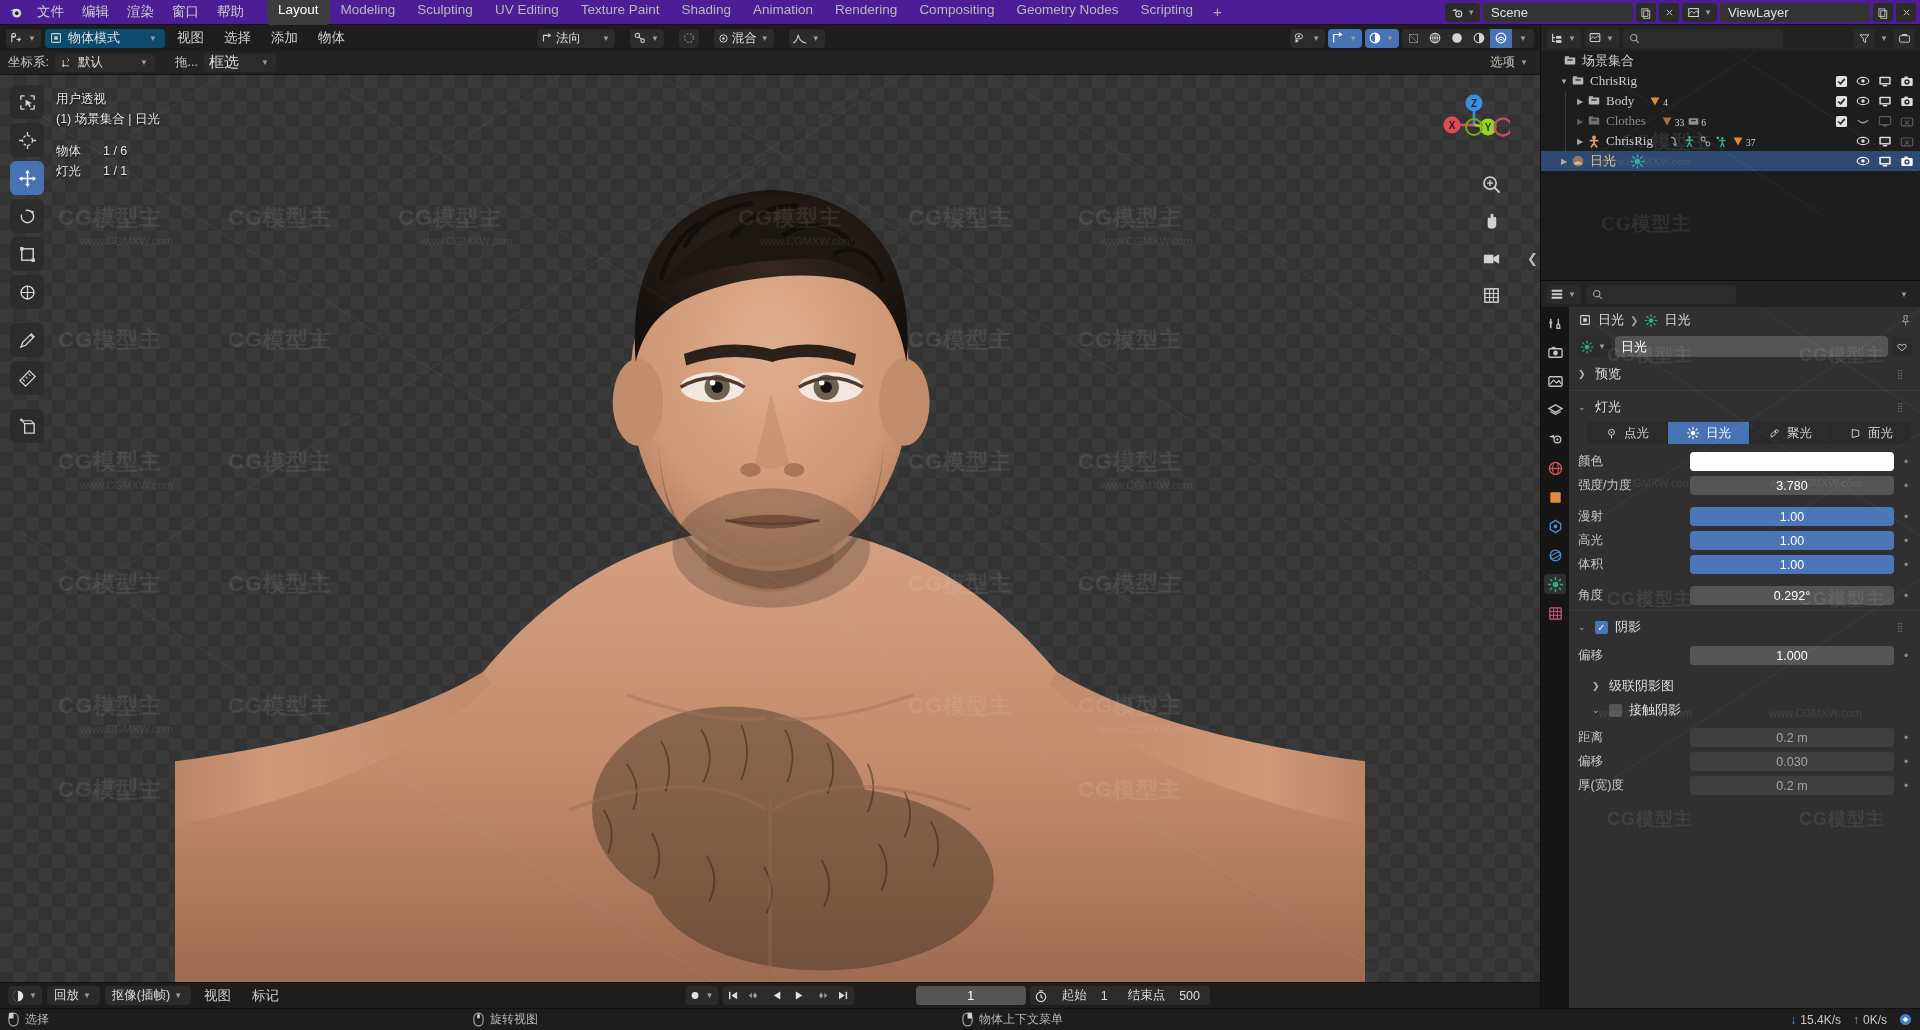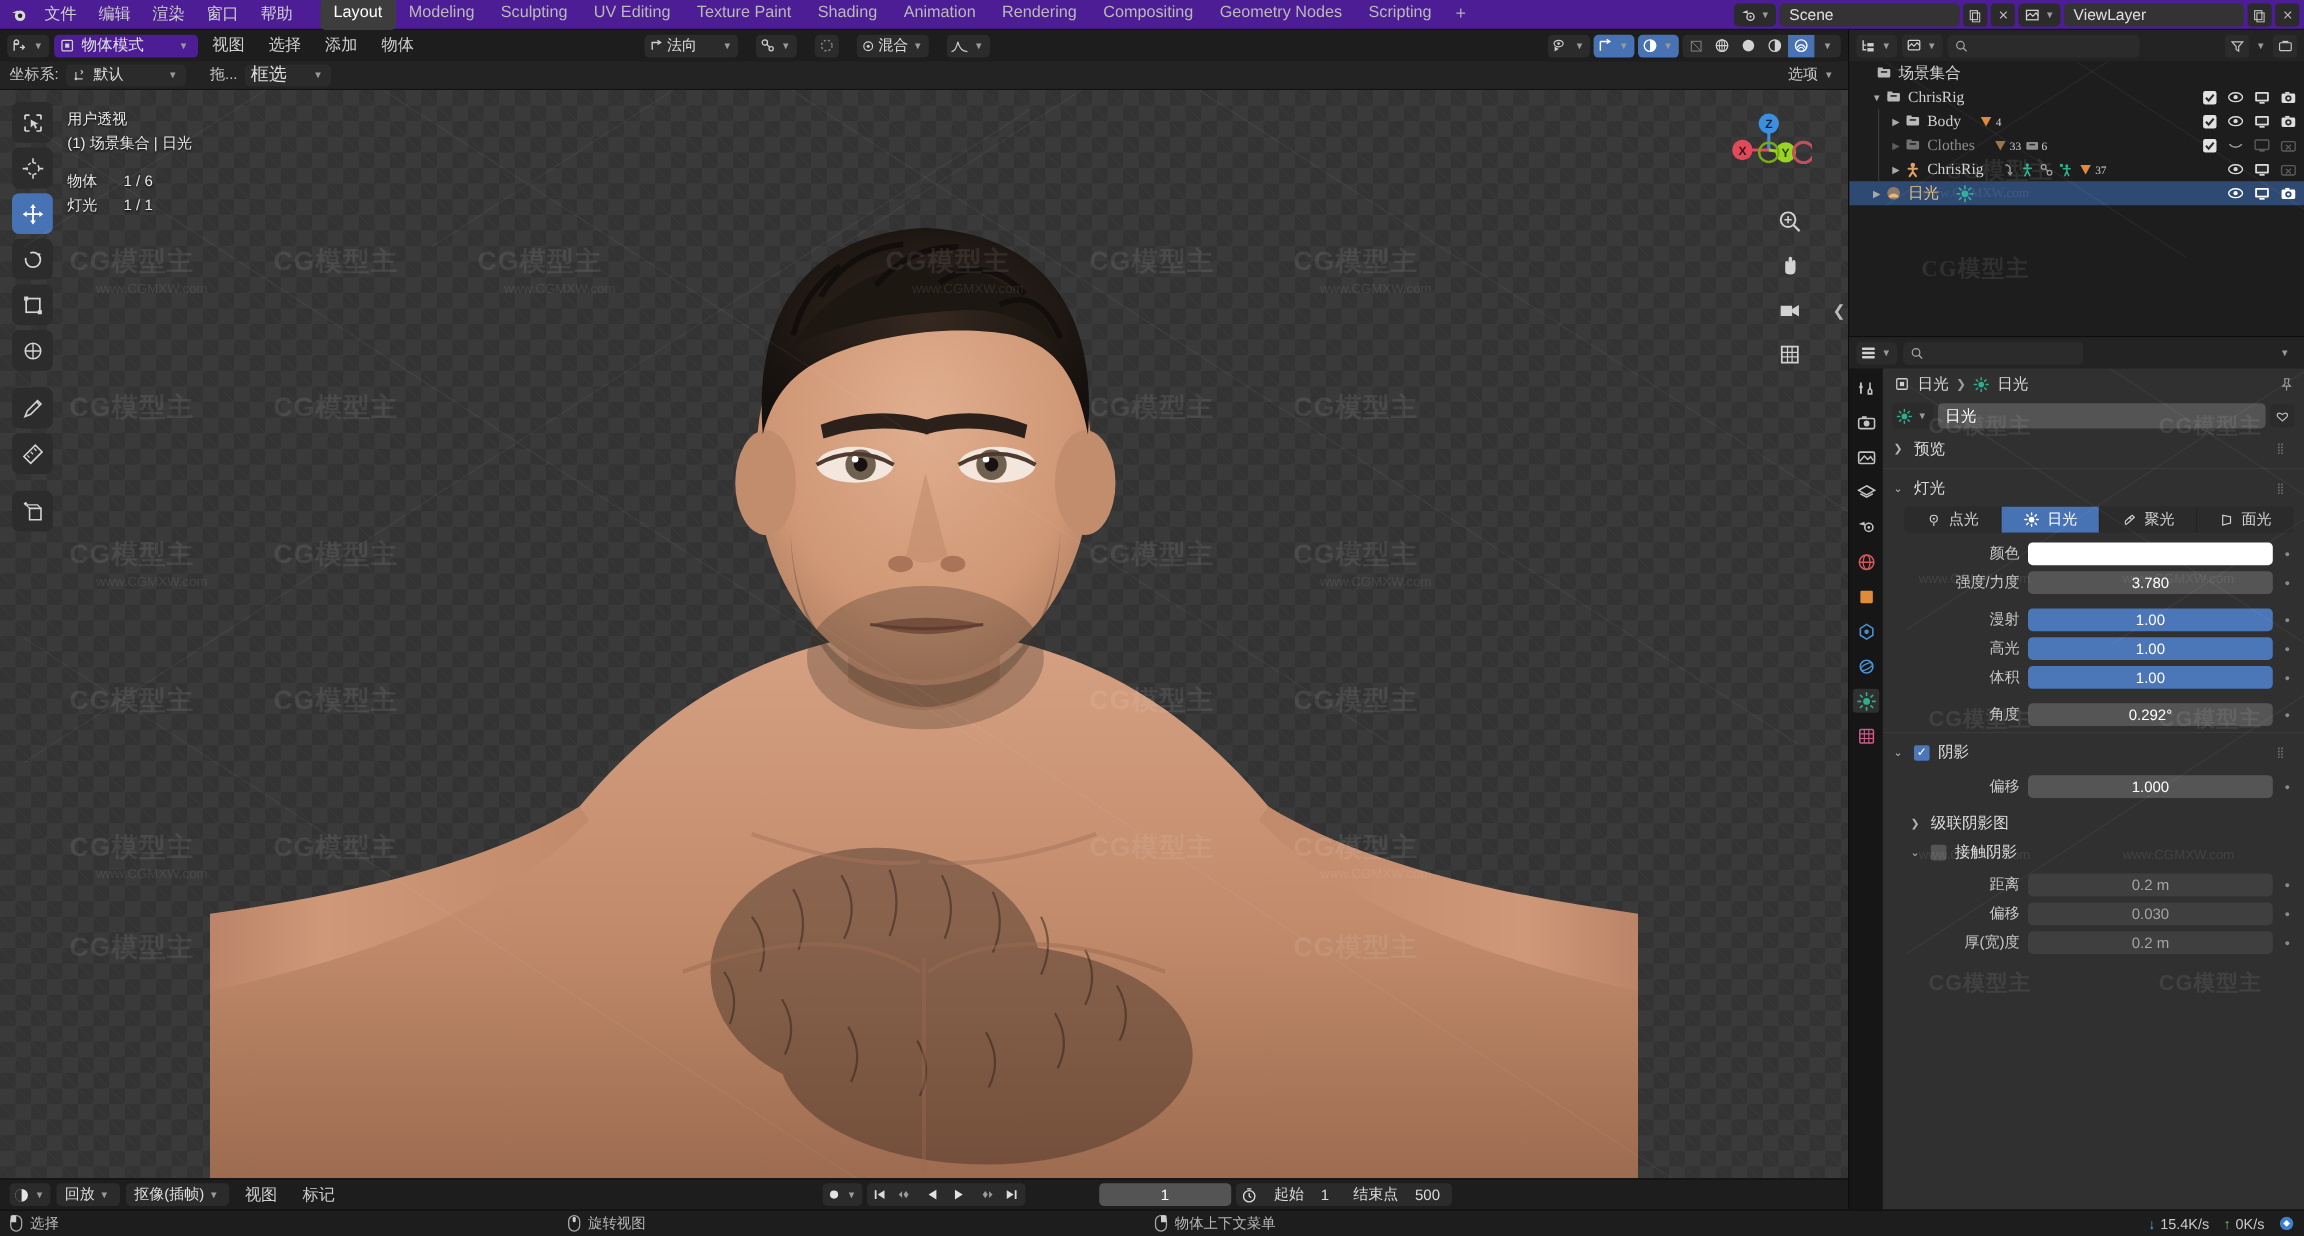--- a/index.html
+++ b/index.html
@@ -44,21 +44,21 @@
   .main{ display:flex; flex:1 1 auto; min-height:0; }
   .left{ flex:1 1 auto; display:flex; flex-direction:column; min-width:0; position:relative;}
   .right{ flex:0 0 380px; display:flex; flex-direction:column; background:#181818; border-left:1px solid #0d0d0d;}
 
   
   .vp-header{
     height:26px; background:#1d1d1d; display:flex; align-items:center; gap:4px;
     padding:0 6px; flex:0 0 26px; position:relative;
   }
   .hdr-btn{ display:flex;align-items:center;background:#2b2b2b;border-radius:4px;height:19px;padding:0 3px;gap:2px;}
-  .mode-sel{ display:flex;align-items:center;background:#4c1d95;border-radius:4px;height:19px;padding:0 6px 0 4px;gap:5px;min-width:120px;}
+  .mode-sel{ display:flex;align-items:center;background:#0c4a6e;border-radius:4px;height:19px;padding:0 6px 0 4px;gap:5px;min-width:120px;}
   .mode-sel .lbl{ font-size:13px;color:#e0e0e0;}
   .vp-menu{ padding:0 8px;height:20px;line-height:20px;font-size:13.5px;color:#cfcfcf;}
   .vp-right{ position:absolute; right:6px; top:0; height:26px; display:flex;align-items:center;gap:3px;}
   .shade-group{ display:flex;align-items:center;background:#2b2b2b;border-radius:4px;height:19px;overflow:hidden;}
   .shade-btn{ width:22px;height:19px;display:flex;align-items:center;justify-content:center;}
   .shade-btn.on{ background:#4772b3; }
   .icon-on{ background:#4772b3 !important; }
 
   
   .toolset{ height:24px;background:#232323;display:flex;align-items:center;gap:6px;padding:0 8px;flex:0 0 24px;border-bottom:1px solid #141414;position:relative;}
@@ -155,21 +155,21 @@
   .id-left{ display:flex;align-items:center;background:#2b2b2b;border-radius:4px;height:21px;padding:0 3px;gap:2px;}
   .panel-hd{ height:24px;display:flex;align-items:center;gap:7px;padding:0 9px;font-size:13px;color:#dcdcdc;position:relative;}
   .panel-hd .arw{ font-size:9px;color:#b5b5b5;width:10px;}
   .dots{ position:absolute;right:9px;color:#6f6f6f;font-size:9px;letter-spacing:1px;line-height:7px;width:14px;}
   .sep{ height:1px;background:#3b3b3b;margin:4px 0;}
   .type-tabs{ display:flex;margin:3px 9px 7px 18px;background:#2b2b2b;border-radius:4px;overflow:hidden;height:22px;}
   .tt{ flex:1 1 auto;display:flex;align-items:center;justify-content:center;gap:6px;font-size:12.5px;color:#d6d6d6;border-right:1px solid #232323;}
   .tt:last-child{border-right:none;}
   .tt.active{ background:#4772b3; color:#fff;}
   .prow{ display:flex;align-items:center;height:21px;margin:0 9px 3px 9px;gap:7px;}
-  .prow .plabel{ flex:0 0 105px;text-align:right;font-size:12.5px;color:#c8c8c8;}
+  .prow .plabel{ flex:0 0 105px;font-size:12.5px;color:#c8c8c8;}
   .pfield{ flex:1 1 auto;height:19px;border-radius:4px;display:flex;align-items:center;justify-content:center;font-size:12.5px;color:#fff;background:#555555;}
   .pfield.blue{ background:#4b76b8;}
   .pfield.white{ background:#ffffff;}
   .pfield.dim{ background:#3f3f3f;color:#a5a5a5;}
   .pdot{ flex:0 0 10px;display:flex;align-items:center;justify-content:center;color:#8a8a8a;font-size:12px;}
   .cb{ width:13px;height:13px;border-radius:2px;background:#4b76b8;display:flex;align-items:center;justify-content:center;color:#fff;font-size:10px;}
   .cb.off{ background:#555555; }
   .sub{ margin-left:14px; }
 
   svg{ display:block; }

